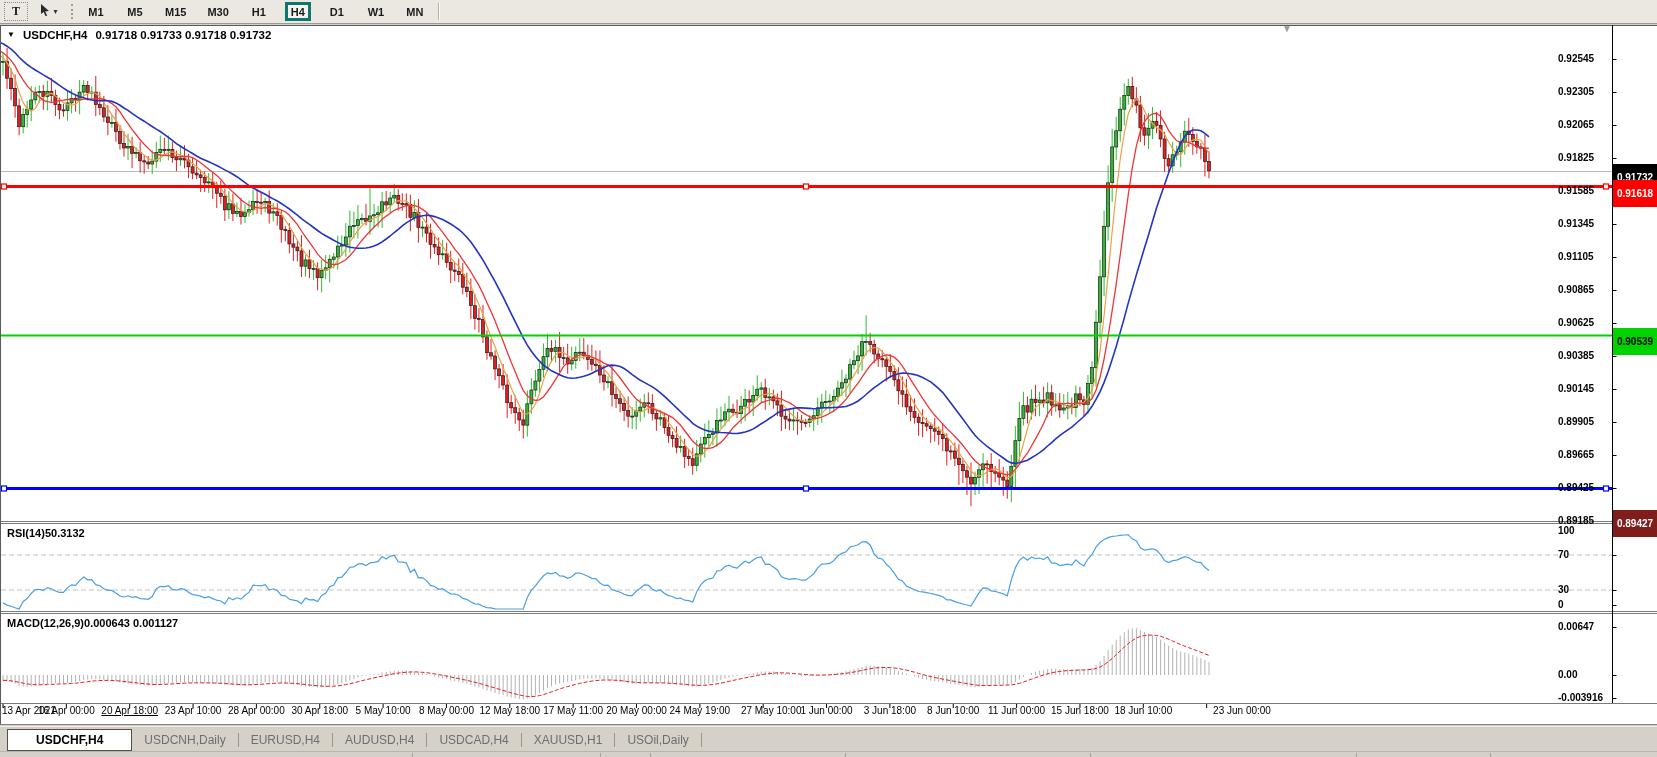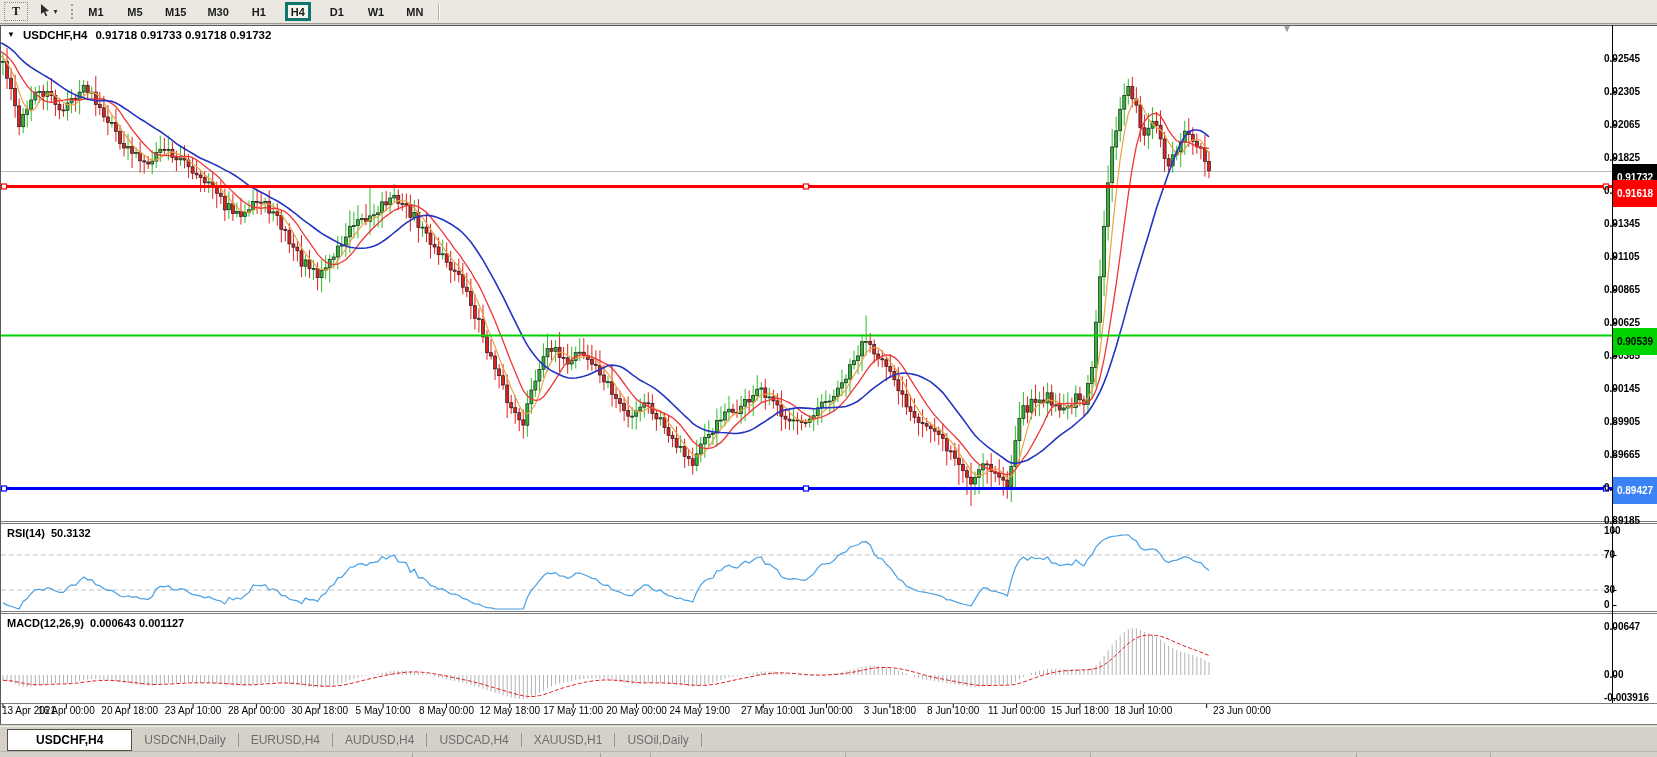--- a/index.html
+++ b/index.html
@@ -32,26 +32,26 @@
   .tfbtn.active{background:#f6f4ee;border:3px solid #0f766e;}
   .vsep{height:17px;border-left:1px solid #b3afa5;border-right:1px solid #fcfbf8;margin-left:9px;}
   
   #chart-svg{position:absolute;left:0;top:0;z-index:1;}
   .ohlc{
     position:absolute;left:7px;top:29px;z-index:10;display:flex;gap:8px;align-items:center;
     font:700 11.5px "Liberation Sans",sans-serif;color:#000;white-space:nowrap;
   }
   .ohlc .tri{font-size:8px;line-height:1;}
   .indlabel{
-    position:absolute;left:7px;z-index:10;display:flex;gap:6px;
+    position:absolute;left:7px;z-index:10;display:flex;
     font:700 11px "Liberation Sans",sans-serif;color:#000;white-space:nowrap;
   }
   .axlabel{
     position:absolute;left:1558px;z-index:6;
-    font:600 10px "Liberation Sans",sans-serif;color:#000;white-space:nowrap;margin-left:46px;
+    font:600 10px "Liberation Sans",sans-serif;color:#000;white-space:nowrap;
   }
   .pricebox{
     position:absolute;left:1613px;width:44px;height:27px;z-index:8;
     font:600 10px "Liberation Sans",sans-serif;
     display:flex;align-items:center;justify-content:center;
   }
   .datelabel{
     position:absolute;top:705px;z-index:6;transform:translateX(-50%);
     font:400 10px "Liberation Sans",sans-serif;color:#000;white-space:nowrap;
   }
@@ -830,31 +830,31 @@
     <div class="axlabel" style="top: 317px;">0.90625</div>
     <div class="axlabel" style="top: 350px;">0.90385</div>
     <div class="axlabel" style="top: 383px;">0.90145</div>
     <div class="axlabel" style="top: 416px;">0.89905</div>
     <div class="axlabel" style="top: 449px;">0.89665</div>
     <div class="axlabel" style="top: 482px;">0.89425</div>
     <div class="axlabel" style="top: 515px;">0.89185</div>
     <div class="pricebox" style="top: 164.287px; background: rgb(0, 0, 0); color: rgb(255, 255, 255);">0.91732</div>
     <div class="pricebox" style="top: 179.963px; background: rgb(255, 0, 0); color: rgb(255, 255, 255);">0.91618</div>
     <div class="pricebox" style="top: 328.325px; background: rgb(0, 211, 0); color: rgb(0, 0, 0);">0.90539</div>
-    <div class="pricebox" style="top: 477px; background: #3b82f6; color: rgb(255, 255, 255);">0.89427</div>
+    <div class="pricebox" style="top: 510px; background: #7f1d1d; color: rgb(255, 255, 255);">0.89427</div>
     <div class="axlabel" style="top: 525px;">100</div>
     <div class="axlabel" style="top: 549px;">70</div>
     <div class="axlabel" style="top: 584px;">30</div>
     <div class="axlabel" style="top: 599px;">0</div>
     <div class="axlabel" style="top: 620.993px;">0.00647</div>
     <div class="axlabel" style="top: 669px;">0.00</div>
     <div class="axlabel" style="top: 692px;">-0.003916</div>
     <div class="datelabel first" style="left: 2px;">13 Apr 2021</div>
     <div class="datelabel" style="left: 66.35px;">16 Apr 00:00</div>
-    <div class="datelabel" style="left: 129.7px;">20 Apr 18:00</div>
+    <div class="datelabel" style="left: 129.7px; text-decoration: underline;">20 Apr 18:00</div>
     <div class="datelabel" style="left: 193.05px;">23 Apr 10:00</div>
     <div class="datelabel" style="left: 256.4px;">28 Apr 00:00</div>
     <div class="datelabel" style="left: 319.75px;">30 Apr 18:00</div>
     <div class="datelabel" style="left: 383.1px;">5 May 10:00</div>
     <div class="datelabel" style="left: 446.45px;">8 May 00:00</div>
     <div class="datelabel" style="left: 509.8px;">12 May 18:00</div>
     <div class="datelabel" style="left: 573.15px;">17 May 11:00</div>
     <div class="datelabel" style="left: 636.5px;">20 May 00:00</div>
     <div class="datelabel" style="left: 699.85px;">24 May 19:00</div>
     <div class="datelabel" style="left: 763.2px; margin-left: 8px;">27 May 10:00</div>

